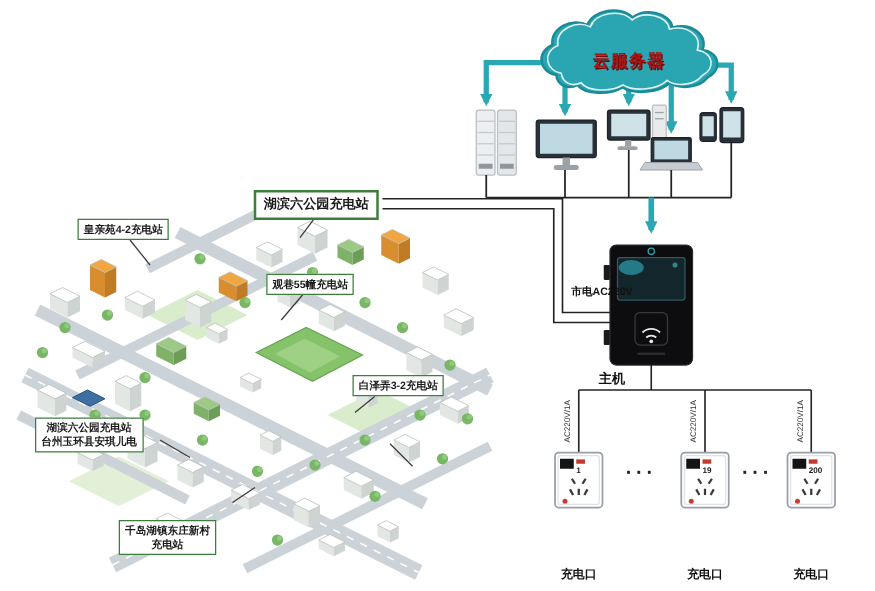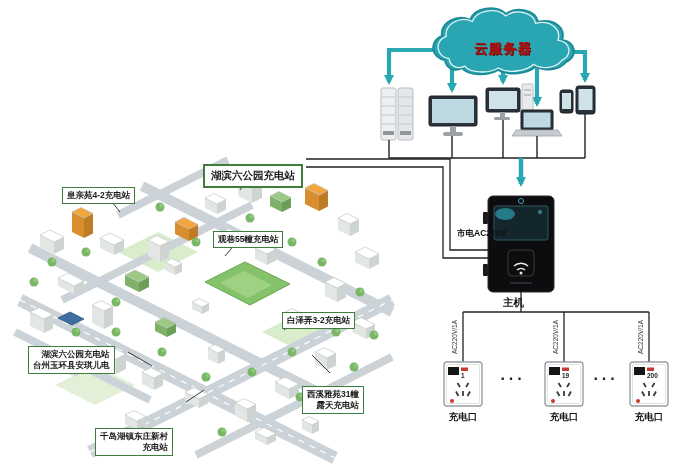--- a/index.html
+++ b/index.html
@@ -1,28 +1,28 @@
 <!DOCTYPE html>
 <html><head>
 <meta charset="utf-8">
 <style>
   html,body{margin:0;padding:0;background:#fff;}
   .stage{position:relative;width:700px;height:473px;background:#fff;overflow:hidden;
          font-family:"Liberation Sans",sans-serif;color:#1a1a1a;padding-left:11px;}
   .ov{position:absolute;}
   .callout{position:absolute;background:#fff;border:1.5px solid #3e7d3c;color:#1a1a1a;
-           font-weight:bold;font-size:8.5px;line-height:1.3;padding:2px 4px;text-align:right;z-index:3;margin-top:12px;}
+           font-weight:bold;font-size:8.5px;line-height:1.3;padding:2px 4px;text-align:center;z-index:3;}
   .callout span{display:block;white-space:nowrap;}
   .callout.big{font-size:10.5px;border-width:2px;padding:3px 6px;}
   .cloud-label{color:#b01010;font-weight:bold;font-size:13.5px;letter-spacing:1px;
                text-align:center;text-shadow:1px 1px 0 #6e0b0b;z-index:3;}
   .small-label{font-weight:bold;font-size:8.5px;color:#111;z-index:3;}
   .host-label{font-weight:bold;font-size:10.5px;color:#111;text-align:right;z-index:3;}
   .acl{font-size:6.5px;color:#333;text-align:center;transform:rotate(-90deg);z-index:3;}
-  .outlet-label{font-weight:bold;font-size:9.5px;color:#111;text-align:center;z-index:3;}
+  .outlet-label{font-weight:bold;font-size:9.5px;color:#111;text-align:center;z-index:3;margin-top:42px;}
   .dots{font-weight:bold;font-size:16px;letter-spacing:3px;color:#222;text-align:center;z-index:3;}
 </style>
 </head>
 <body>
 
 <div class="stage">
 
 <svg class="ov" style="left:0;top:0;z-index:1" width="700" height="473" viewBox="0 0 700 473">
   <defs>
     <marker id="ah" markerUnits="userSpaceOnUse" markerWidth="10" markerHeight="10" refX="7" refY="5" orient="auto">
@@ -382,32 +382,28 @@
 <div class="callout" style="left:213px;top:219px;">
   <span>观巷55幢充电站</span>
 </div>
 <div class="callout" style="left:282px;top:300px;">
   <span>白泽弄3-2充电站</span>
 </div>
 <div class="callout" style="left:28px;top:334px;">
   <span>湖滨六公园充电站</span>
   <span>台州玉环县安琪儿电</span>
 </div>
-<div class="callout" style="left:302px;top:374px;">
-  <span>西溪雅苑31幢</span>
-  <span>露天充电站</span>
-</div>
 <div class="callout" style="left:95px;top:416px;">
   <span>千岛湖镇东庄新村</span>
   <span>充电站</span>
 </div>
 
 <div class="ov small-label" style="left:437px;top:228px;margin-left:20px;">市电AC220V</div>
 
-<div class="ov host-label" style="left:476px;top:296px;width:48px;text-align:right;">主机</div>
+<div class="ov host-label" style="left:452px;top:296px;width:48px;text-align:right;">主机</div>
 
 <div class="ov acl" style="left:433px;top:332px;width:46px;height:10px;">AC220V/1A</div>
 <div class="ov acl" style="left:534px;top:332px;width:46px;height:10px;">AC220V/1A</div>
 <div class="ov acl" style="left:619px;top:332px;width:46px;height:10px;">AC220V/1A</div>
 
 <div class="ov dots" style="left:493px;top:370px;width:40px;">···</div>
 <div class="ov dots" style="left:586px;top:370px;width:40px;">···</div>
 
 <div class="ov outlet-label" style="left:433px;top:411px;width:60px;">充电口</div>
 <div class="ov outlet-label" style="left:534px;top:411px;width:60px;">充电口</div>

